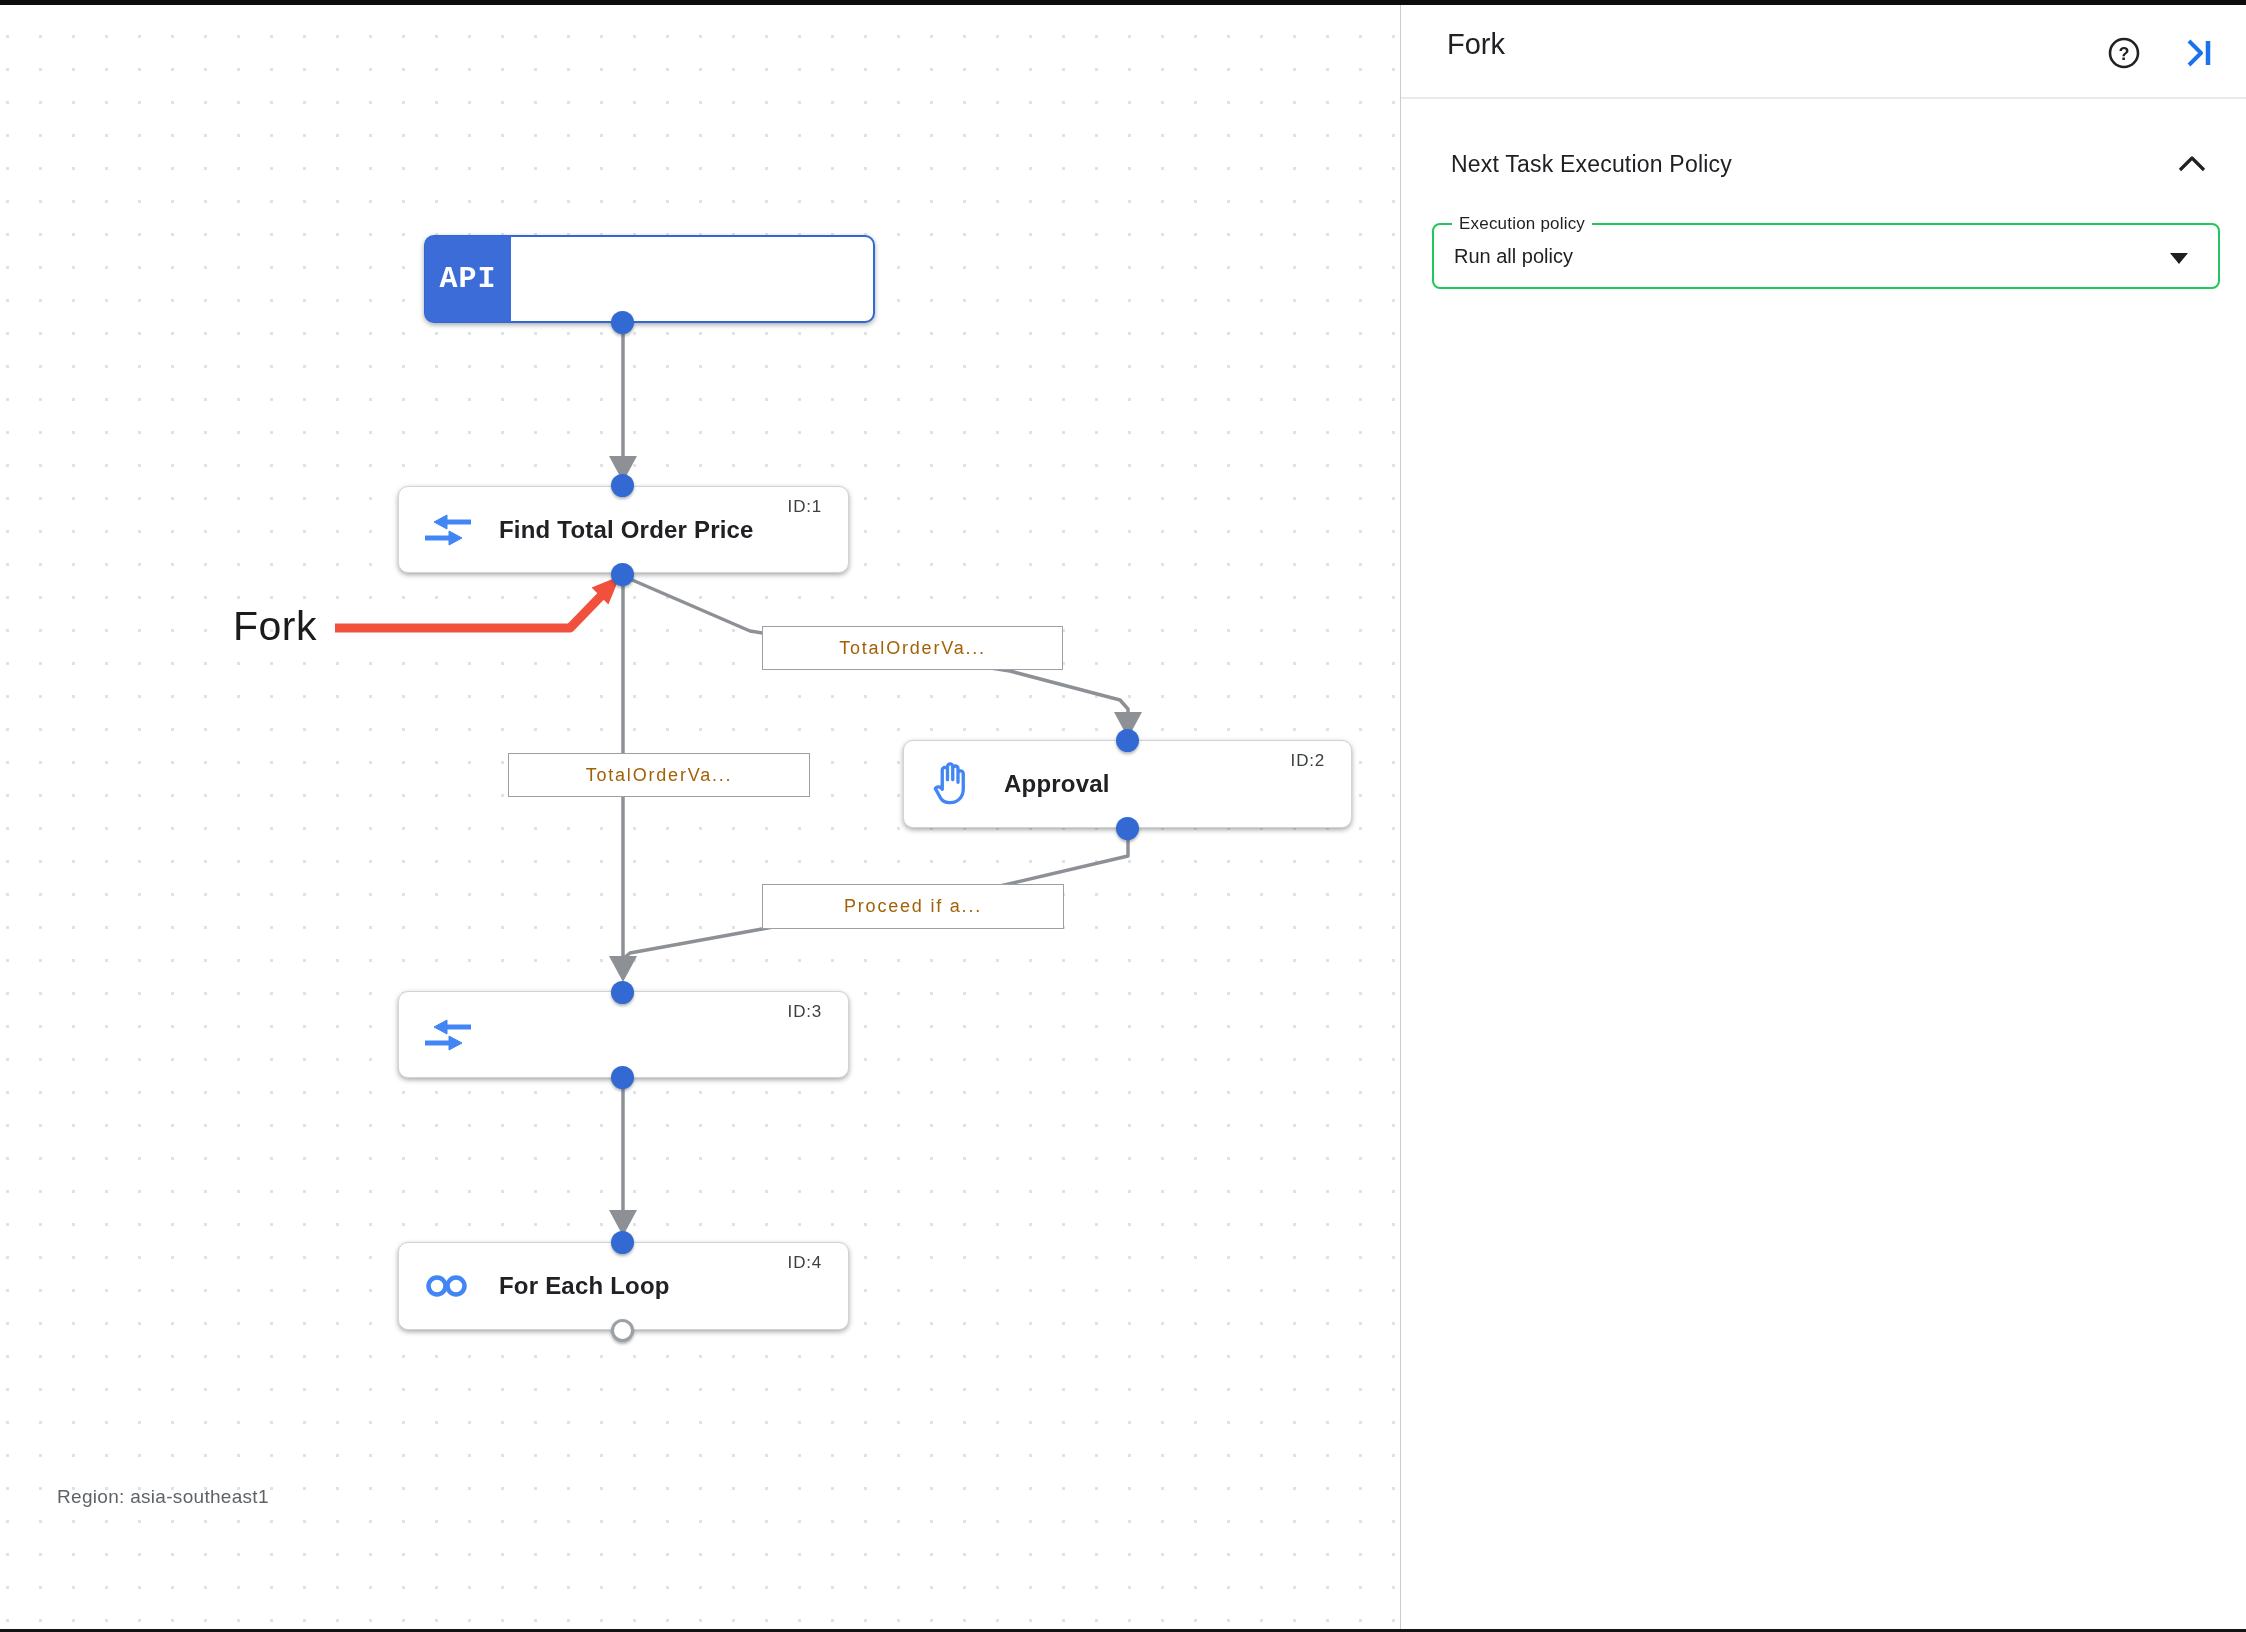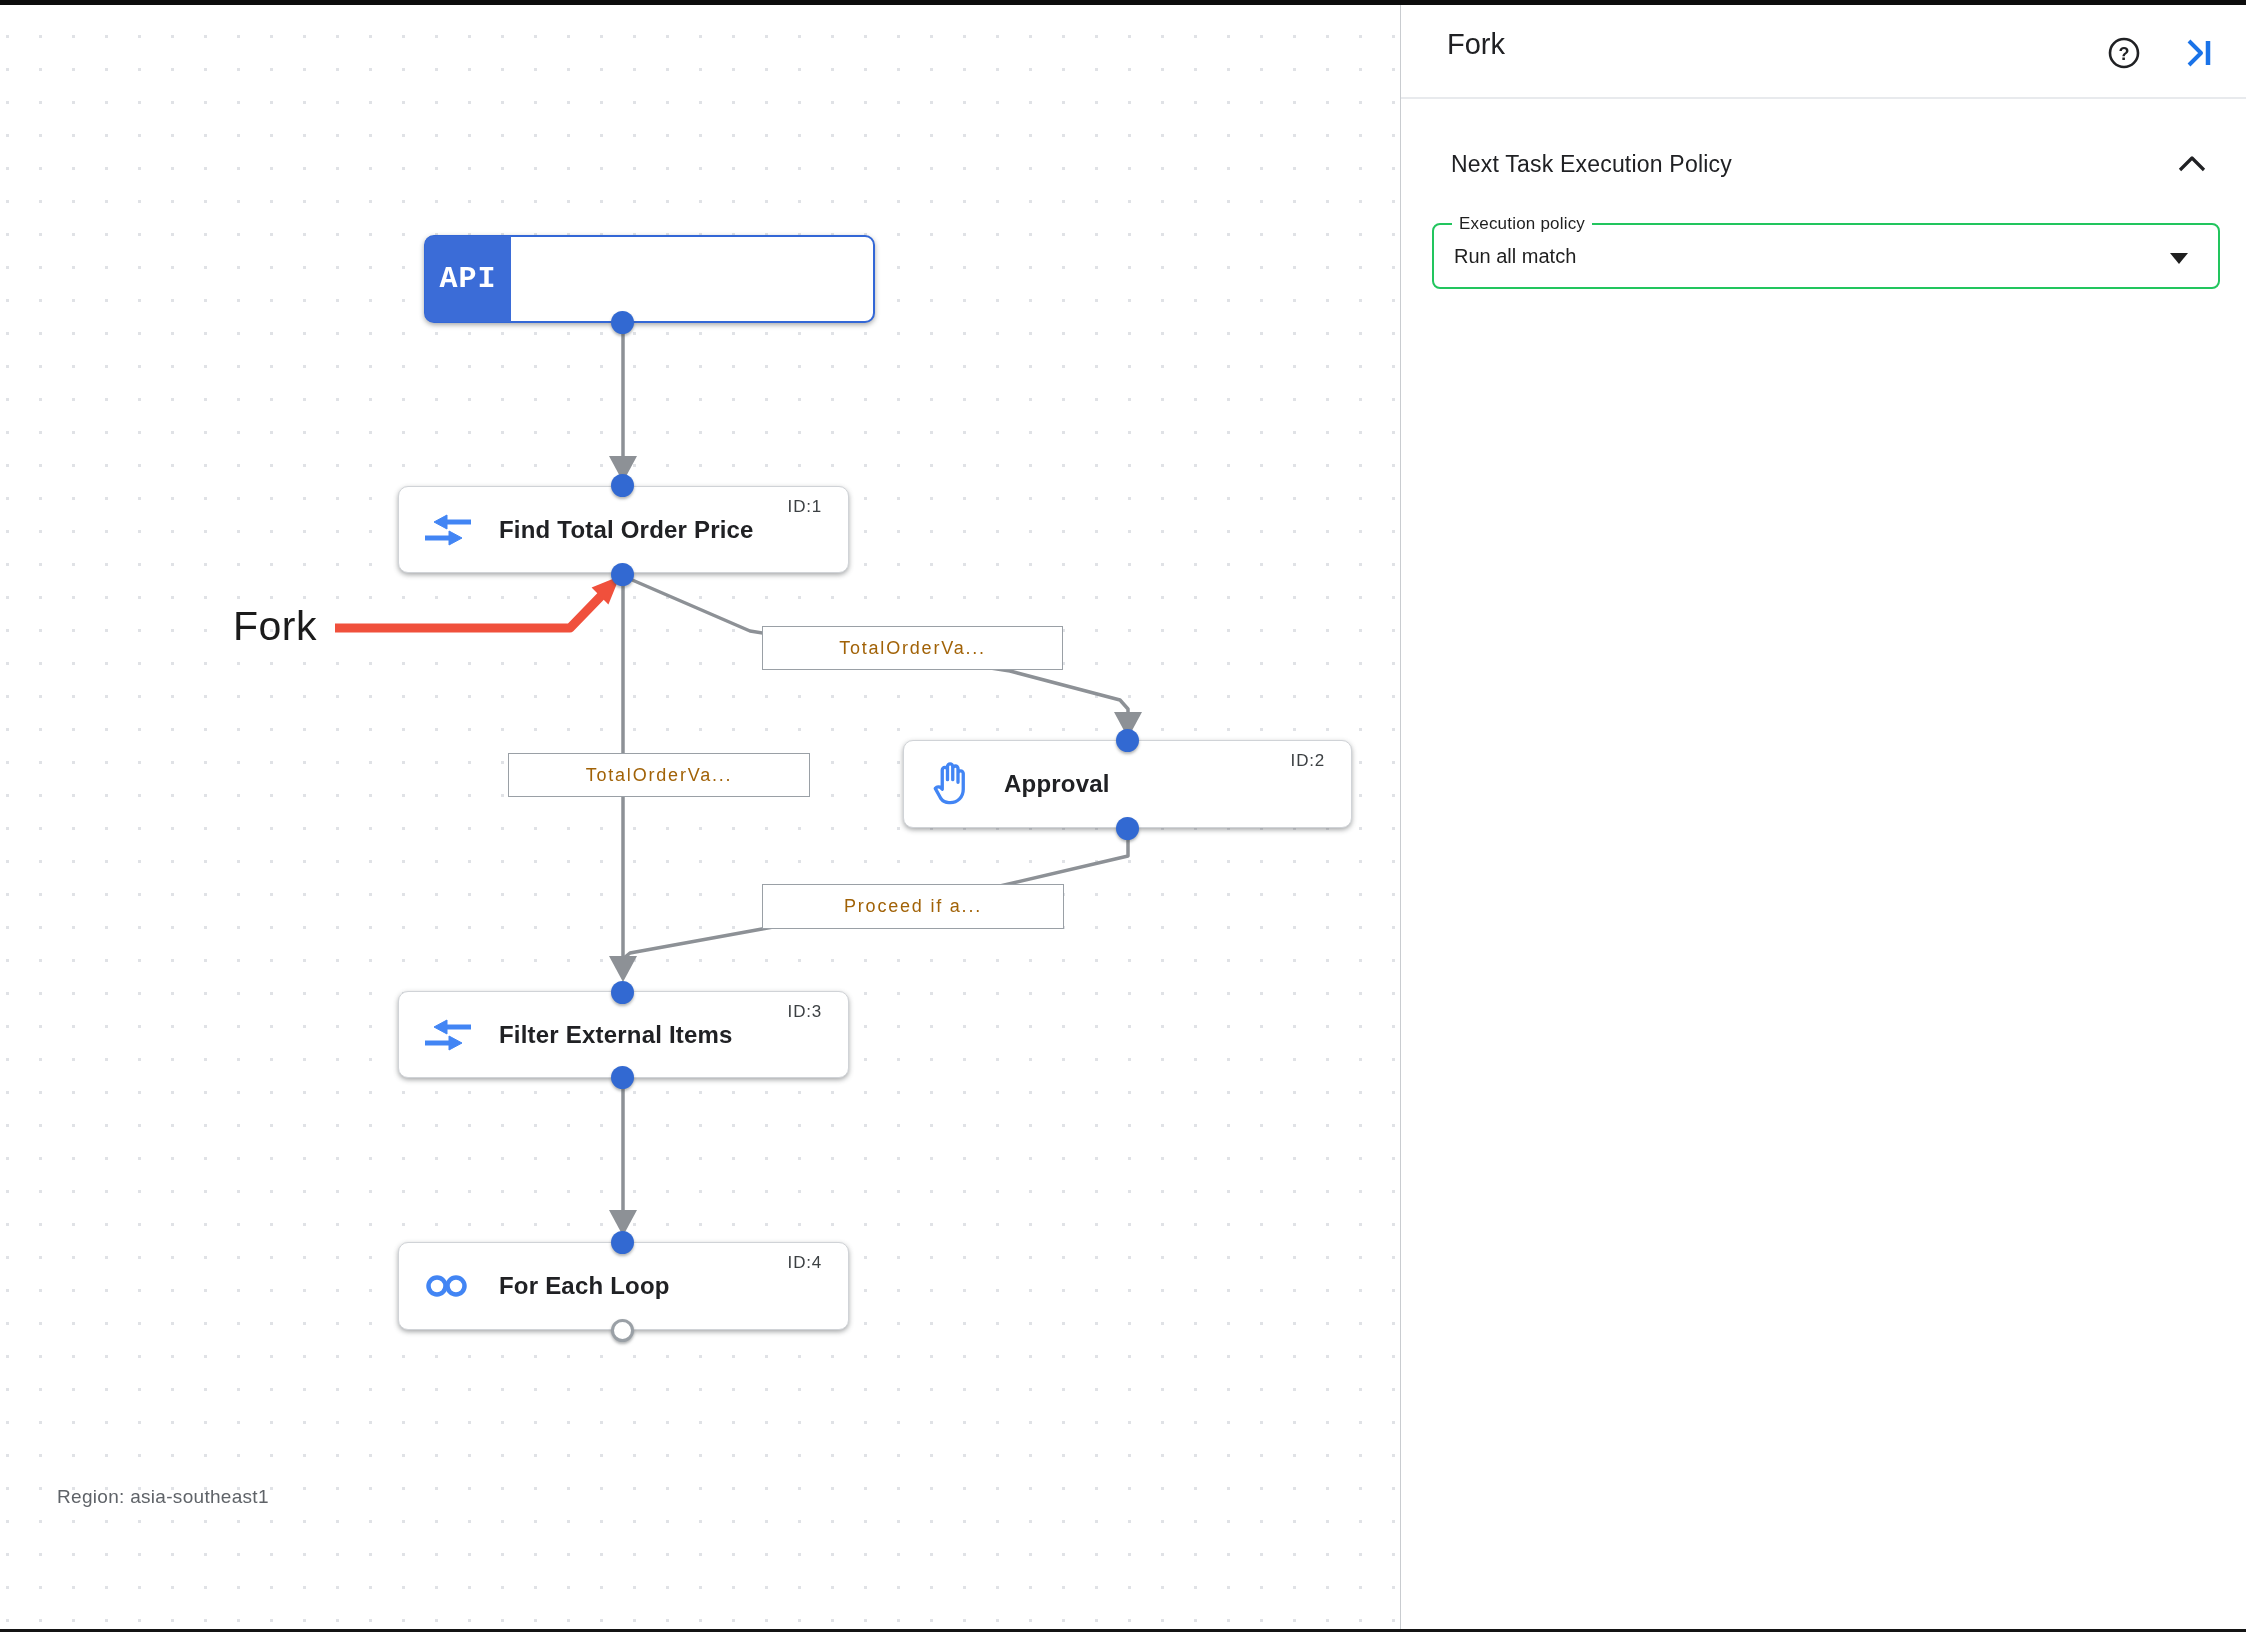--- a/index.html
+++ b/index.html
@@ -158,21 +158,20 @@
     <span class="node-icon">
       <svg width="46" height="38" viewBox="0 0 46 38">
         <g fill="#4285f4" stroke="#4285f4" stroke-width="5">
           <line x1="22" y1="11" x2="46" y2="11"></line>
           <polygon points="22,4 22,18 9,11" stroke-width="1"></polygon>
           <line x1="0" y1="27" x2="24" y2="27"></line>
           <polygon points="24,20 24,34 37,27" stroke-width="1"></polygon>
         </g>
       </svg>
     </span>
-    <div class="node-title">Filter External Items</div>
     <div class="node-id">ID:3</div>
   </div>
 
   <div class="node" style="left:398px;top:1242px;">
     <span class="node-icon">
       <svg width="44" height="28" viewBox="0 0 44 28">
         <circle cx="12" cy="14" r="8.5" fill="none" stroke="#4285f4" stroke-width="4.5"></circle>
         <circle cx="31" cy="14" r="8.5" fill="none" stroke="#4285f4" stroke-width="4.5"></circle>
       </svg>
     </span>
@@ -225,16 +224,16 @@
     <div class="section-title">Next Task Execution Policy</div>
     <button class="chevron-btn">
       <svg width="30" height="18" viewBox="0 0 30 18">
         <path d="M3 15 L15 3 L27 15" fill="none" stroke="#202124" stroke-width="3.2" stroke-linejoin="round"></path>
       </svg>
     </button>
   </div>
 
   <div class="select-field">
     <span class="select-label">Execution policy</span>
-    <span class="select-value">Run all match</span>
+    <span class="select-value">Run all policy</span>
     <span class="select-caret"></span>
   </div>
 </div>
 
 </body></html>

